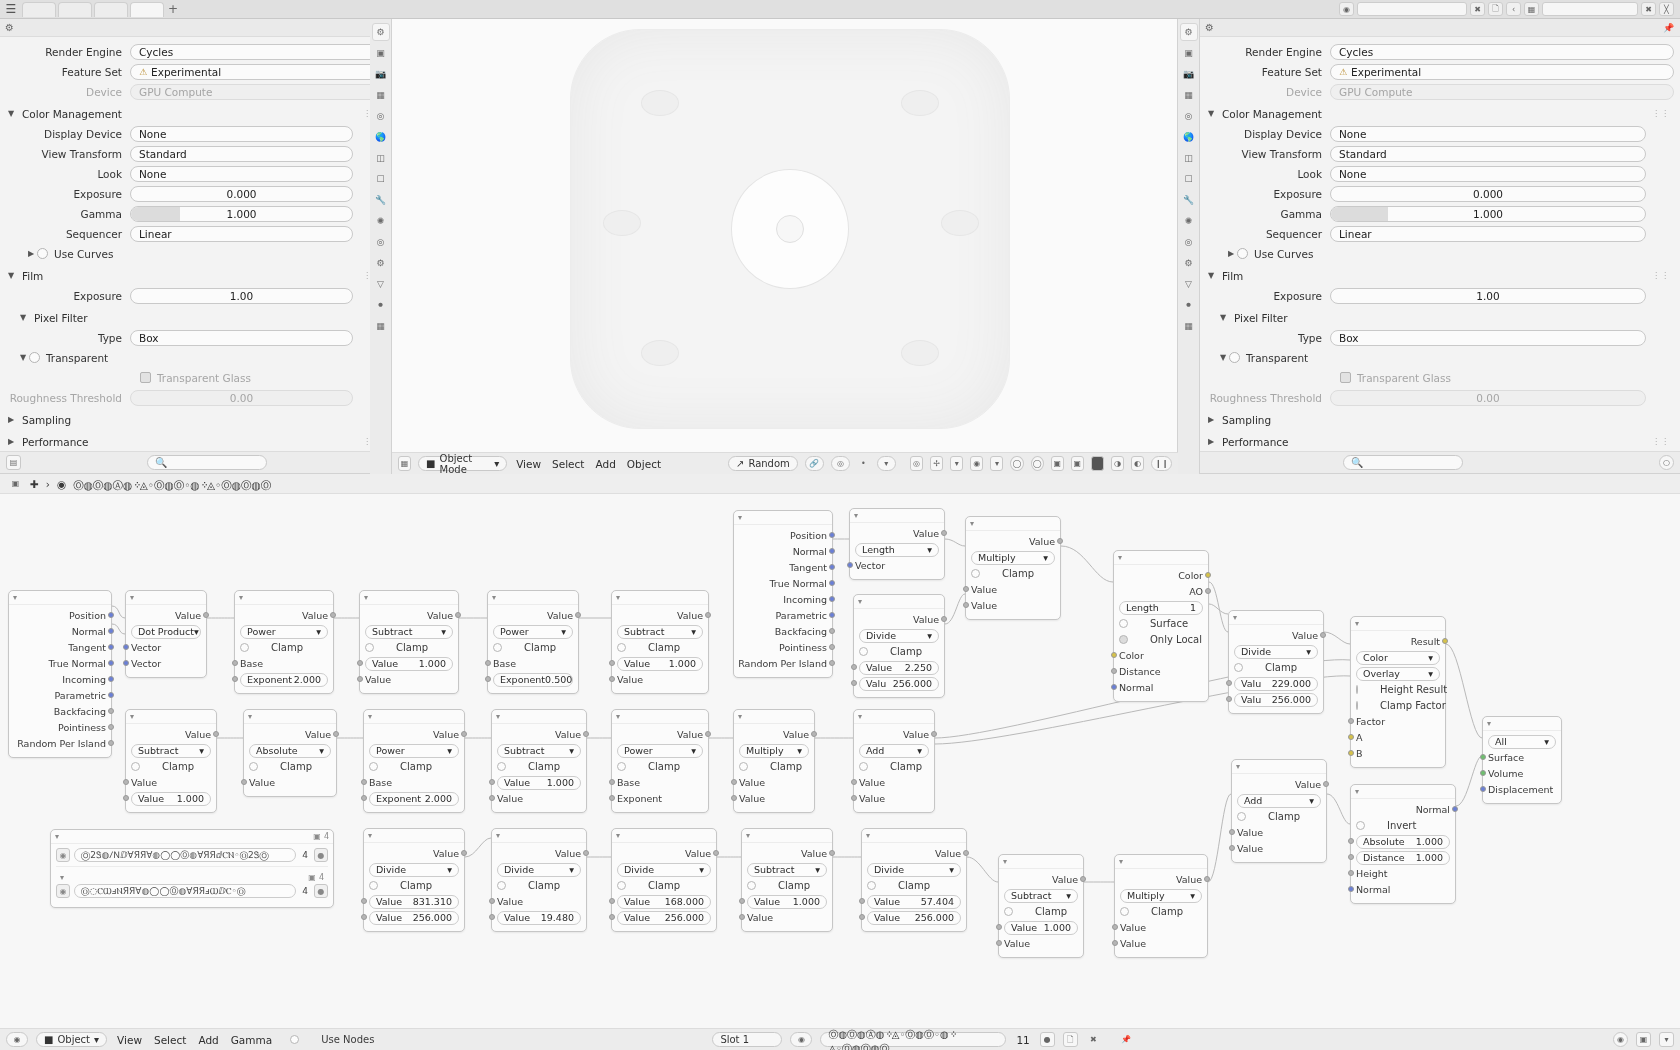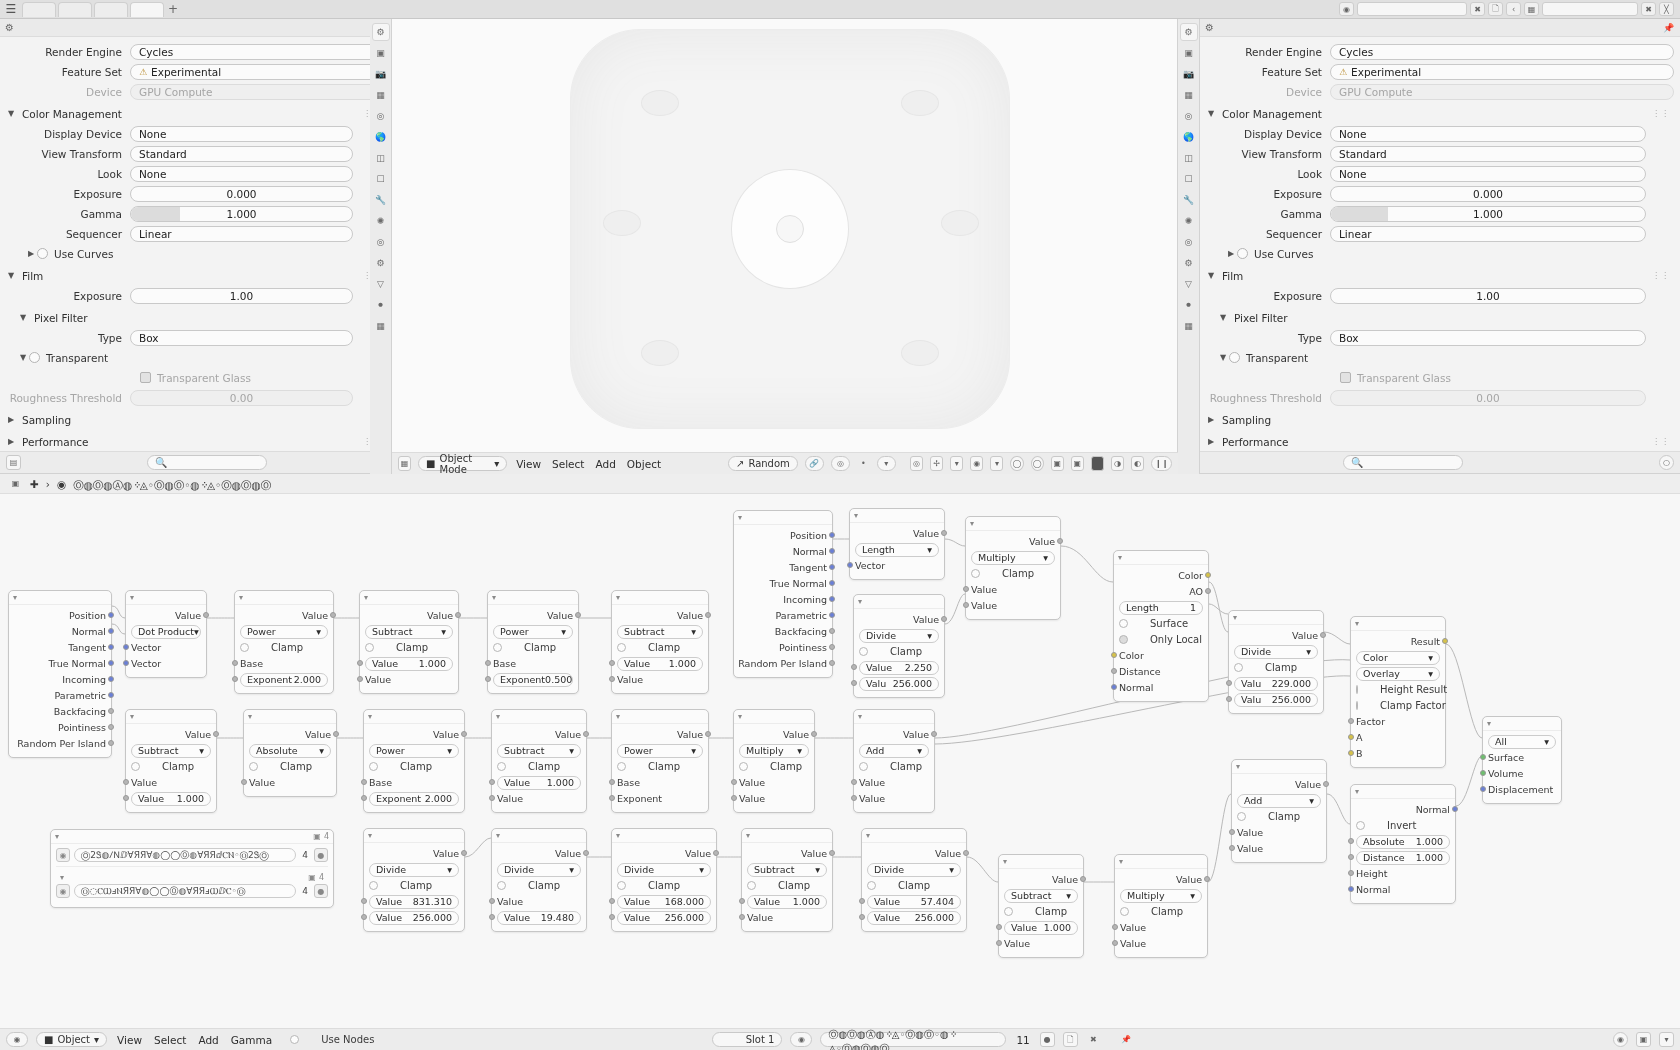--- a/index.html
+++ b/index.html
@@ -1734,21 +1734,21 @@
         <span>▾</span>
       </span>
       <span class="menutxt">View</span>
       <span class="menutxt">Select</span>
       <span class="menutxt">Add</span>
       <span class="menutxt">Gamma</span>
       <span class="nchk" style="width:auto;margin-left:8px">
         <span class="dot"></span>
           <span>Use Nodes</span>
       </span>
-      <span class="pill" style="margin-left:330px;width:70px;justify-content:flex-end">
+      <span class="pill" style="margin-left:330px;width:70px;justify-content:flex-start">
           <span>Slot 1</span>
         </span>
       <span class="sqbtn" style="border-radius:8px;width:22px">◉</span>
       <span class="pill" style="width:186px">
           <span>Ⓞ◍Ⓞ◍Ⓐ◍᠅◬◦Ⓞ◍Ⓞ◦◍᠅◬◦Ⓞ◍Ⓞ◍Ⓞ</span>
         </span>
       <span class="menutxt">11</span>
       <span class="sqbtn">●</span>
       <span class="sqbtn">🗋</span>
       <span class="sqbtn" style="border:none;background:transparent">✖</span>

